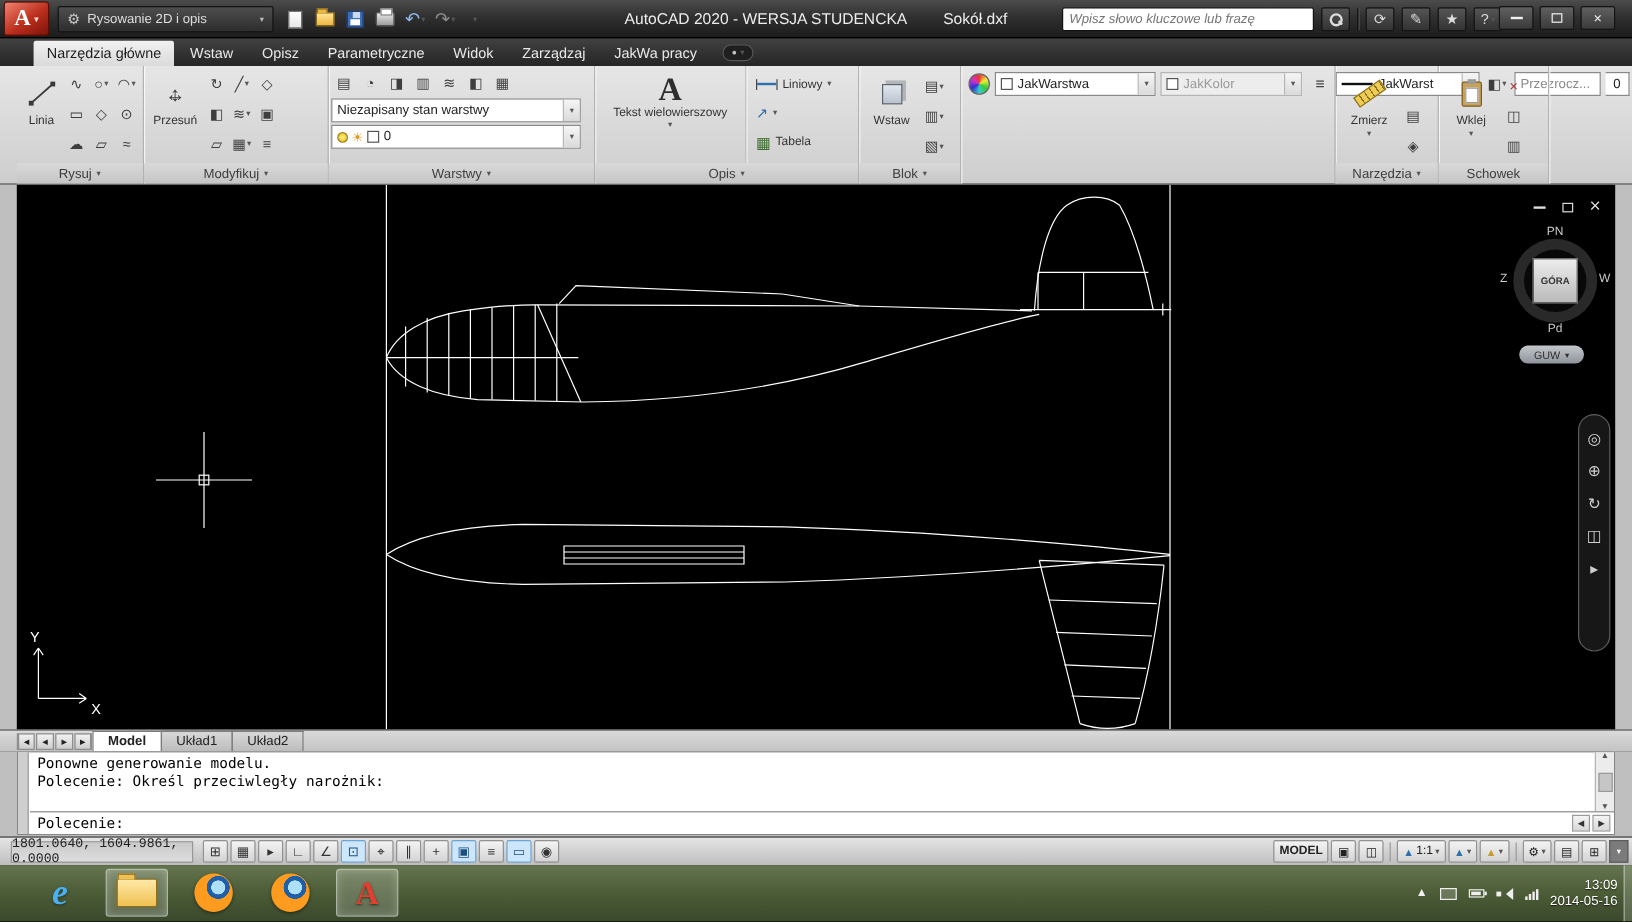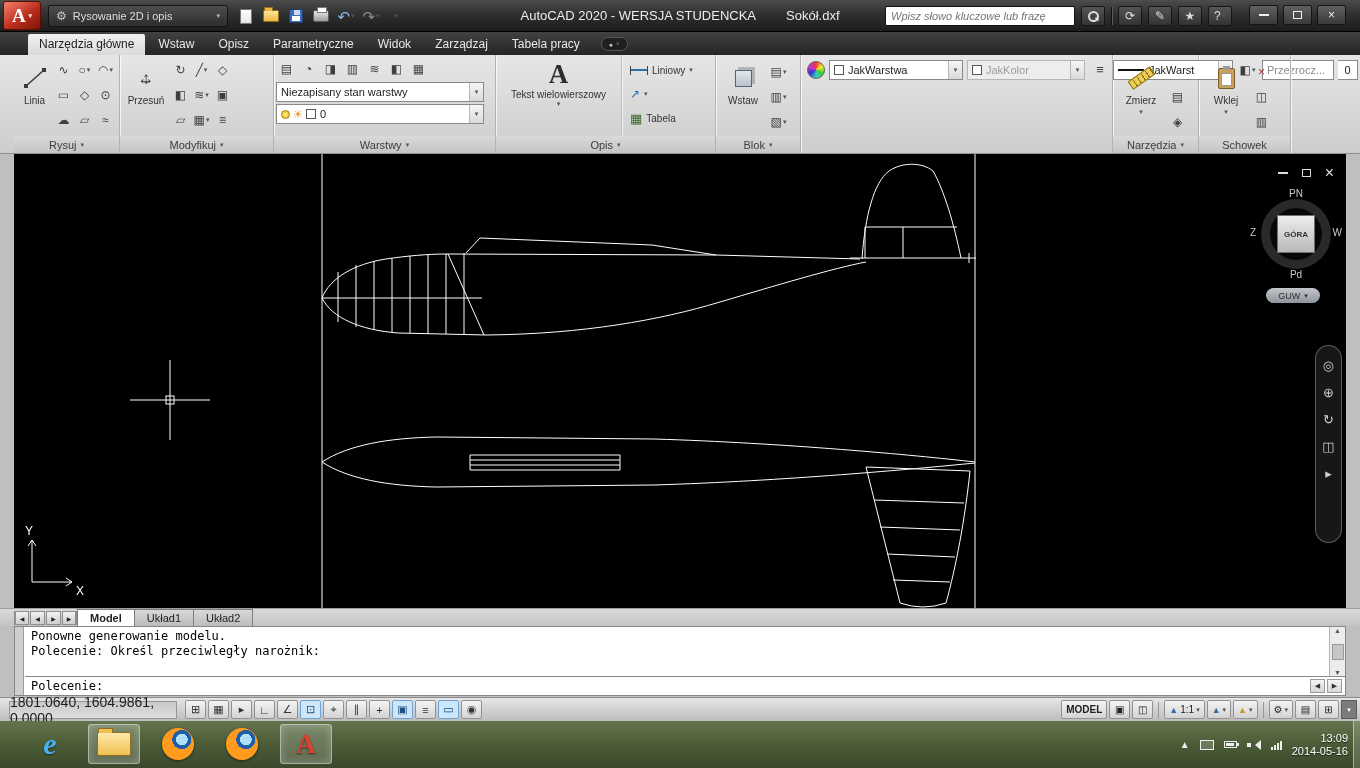--- a/index.html
+++ b/index.html
@@ -29,21 +29,21 @@
   .i-save{width:14px;height:14px;background:#3b6db8;border:1px solid #1f3c6b;position:relative;}
   .i-save::before{content:"";position:absolute;left:4px;top:0;width:6px;height:5px;background:#cdd8ea;}
   .i-save::after{content:"";position:absolute;left:2px;bottom:1px;width:8px;height:5px;background:#fff;}
   .i-print{width:16px;height:12px;background:linear-gradient(#e9e9e9,#9d9d9d);border:1px solid #5c5c5c;border-radius:2px;position:relative;}
   .i-print::before{content:"";position:absolute;top:-4px;left:3px;width:8px;height:4px;background:#fff;border:1px solid #777;}
   .glyph-undo{color:#8db9ea;font-size:15px;line-height:1;}
   .glyph-redo{color:#8d8d8d;font-size:15px;line-height:1;}
   .title-text{position:absolute;left:0;right:0;top:8px;display:flex;justify-content:center;gap:30px;
     color:#ececec;font-size:13px;pointer-events:none;}
   .infocenter{position:absolute;top:6px;left:885px;display:flex;align-items:center;gap:6px;}
-  .search-box{width:190px;height:20px;background:#fff;border:1px solid #111;border-radius:2px;display:flex;align-items:flex-end;}
+  .search-box{width:210px;height:20px;background:#fff;border:1px solid #111;border-radius:2px;display:flex;align-items:flex-end;}
   .search-box input{border:none;outline:none;width:100%;height:100%;font-size:11px;font-style:italic;color:#555;padding:0 5px;font-family:"Liberation Sans",sans-serif;background:transparent;}
   .ic-btn{width:24px;height:20px;background:linear-gradient(#555,#333);border:1px solid #151515;border-radius:2px;
     display:flex;align-items:center;justify-content:center;color:#ddd;font-size:12px;gap:2px;}
   .mag{position:relative;width:12px;height:12px;}
   .mag::before{content:"";position:absolute;left:1px;top:1px;width:7px;height:7px;border:2px solid #ddd;border-radius:50%;}
   .mag::after{content:"";position:absolute;left:8px;top:8px;width:4px;height:2px;background:#ddd;transform:rotate(45deg);}
   .ic-sep{width:1px;height:18px;background:#111;box-shadow:1px 0 0 #5a5a5a;}
   .winctrl{position:absolute;top:5px;right:14px;display:flex;gap:5px;}
   .wbtn{width:29px;height:20px;border:1px solid #141414;border-radius:2px;
     background:linear-gradient(#606060,#3a3a3a);display:flex;align-items:center;justify-content:center;color:#f0f0f0;font-size:12px;}
@@ -147,22 +147,22 @@
   .cmd-thumb{width:12px;height:16px;background:#c6c6c6;border:1px solid #9a9a9a;}
   .cmd-prompt{position:absolute;left:10px;right:0;bottom:0;height:19px;border-top:1px solid #8a8a8a;background:#fff;
     font-family:"DejaVu Sans Mono",monospace;font-size:12px;color:#000;padding:2px 6px;}
   .cmd-pbtns{position:absolute;right:3px;bottom:2px;display:flex;gap:2px;}
   .cmd-pbtns span{width:15px;height:14px;border:1px solid #9a9a9a;background:linear-gradient(#f4f4f4,#d8d8d8);
     display:flex;align-items:center;justify-content:center;font-size:7px;color:#333;}
 
   
   .statusbar{position:absolute;left:0;top:697px;width:1360px;height:24px;
     background:linear-gradient(#e6e6e6,#bdbdbd);border-top:1px solid #8b8b8b;display:flex;align-items:center;padding:0 3px;}
-  .coords{margin-left:6px;width:168px;height:18px;background:linear-gradient(#c9c9c9,#dedede);
-    border:1px solid #979797;font-family:Liberation Sans, sans-serif;font-size:14px;color:#1e1e1e;
+  .coords{margin-left:6px;width:152px;height:18px;background:linear-gradient(#c9c9c9,#dedede);
+    border:1px solid #979797;font-family:Liberation Mono, monospace;font-size:11px;color:#1e1e1e;
     display:flex;align-items:center;justify-content:center;}
   .toggles{display:flex;gap:2px;margin-left:8px;}
   .tgl{width:21px;height:19px;border:1px solid #929292;border-radius:2px;background:linear-gradient(#f4f4f4,#d3d3d3);
     display:flex;align-items:center;justify-content:center;font-size:11px;color:#333;}
   .tgl.on{background:#cde6f9;border-color:#6ea3d6;color:#1c4f82;}
   .st-right{margin-left:auto;display:flex;align-items:center;gap:2px;}
   .stbtn{height:19px;min-width:21px;padding:0 4px;border:1px solid #929292;border-radius:2px;
     background:linear-gradient(#f4f4f4,#d3d3d3);display:flex;align-items:center;justify-content:center;gap:2px;
     font-size:10px;color:#222;}
   .st-sep{width:1px;height:16px;background:#9a9a9a;margin:0 3px;}
@@ -278,21 +278,21 @@
     </div>
   </div>
 
   <div class="tabrow">
     <div class="rtab active">Narzędzia główne</div>
     <div class="rtab">Wstaw</div>
     <div class="rtab">Opisz</div>
     <div class="rtab">Parametryczne</div>
     <div class="rtab">Widok</div>
     <div class="rtab">Zarządzaj</div>
-    <div class="rtab">Tabela pracy</div>
+    <div class="rtab">JakWa pracy</div>
     <div class="ribbon-toggle">
         <span>●</span>
         <span class="caret">▾</span>
       </div>
   </div>
 
   <div class="ribbon">
 
     <div class="panel p-rysuj">
       <div class="panel-body">

